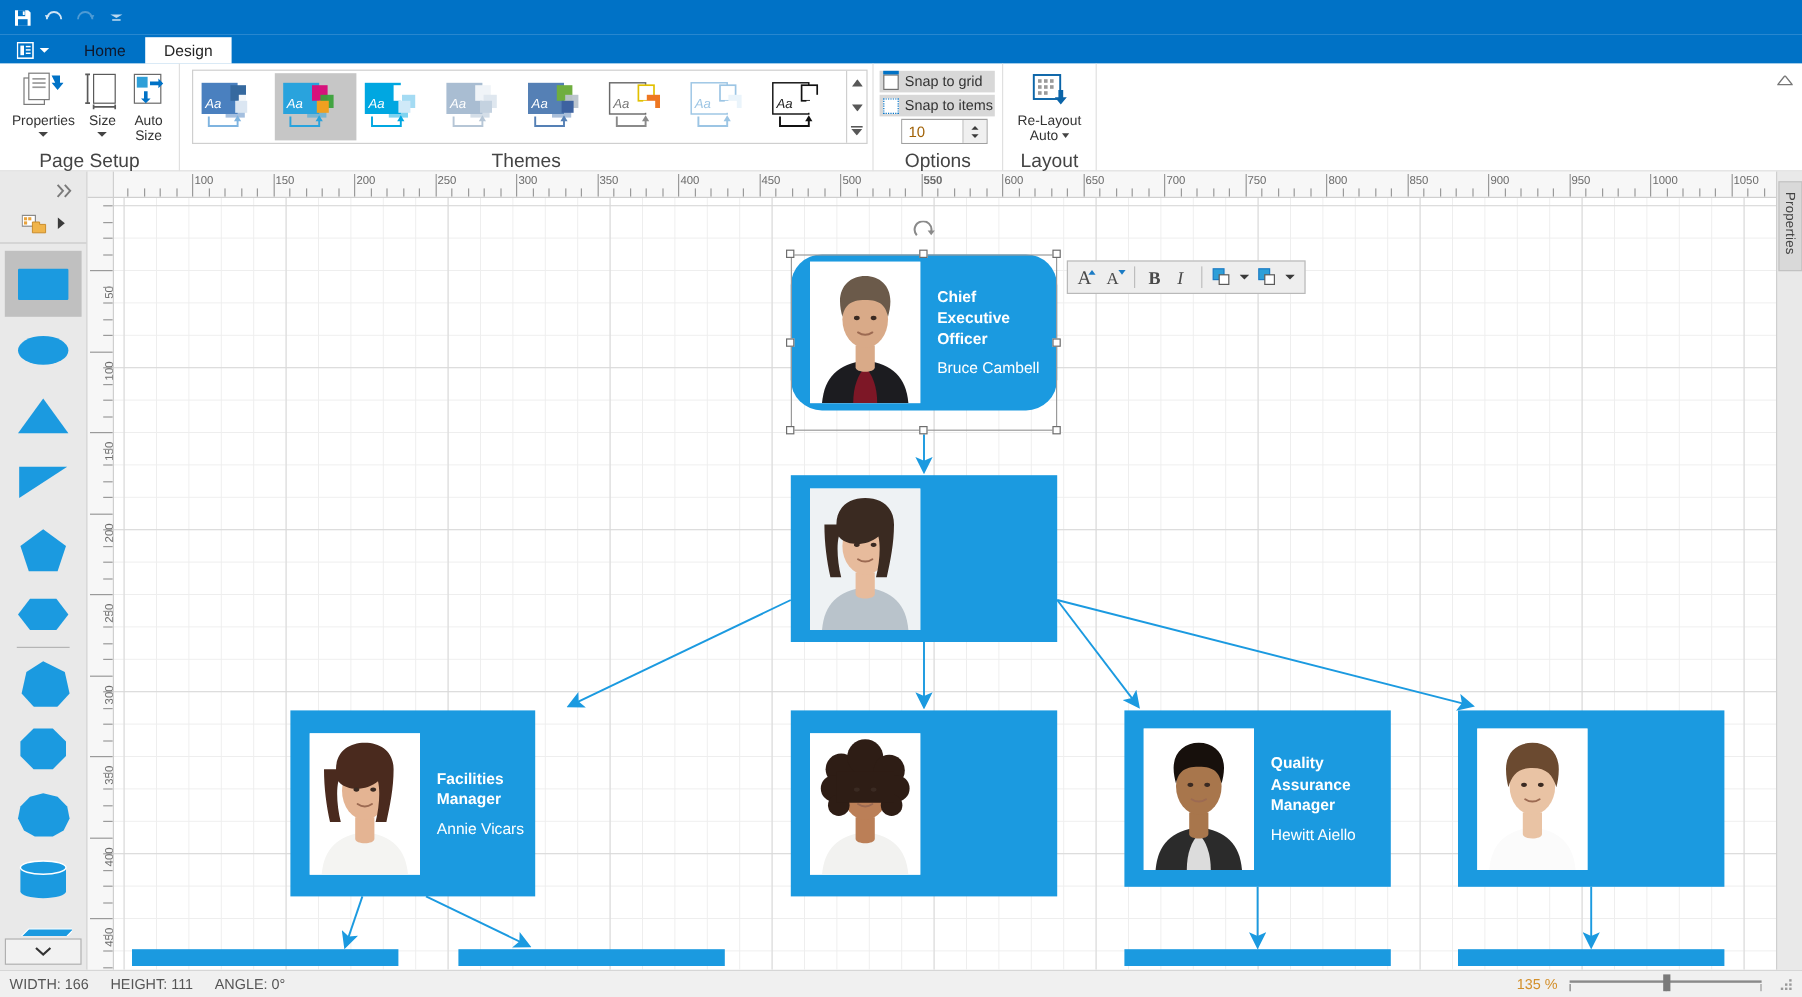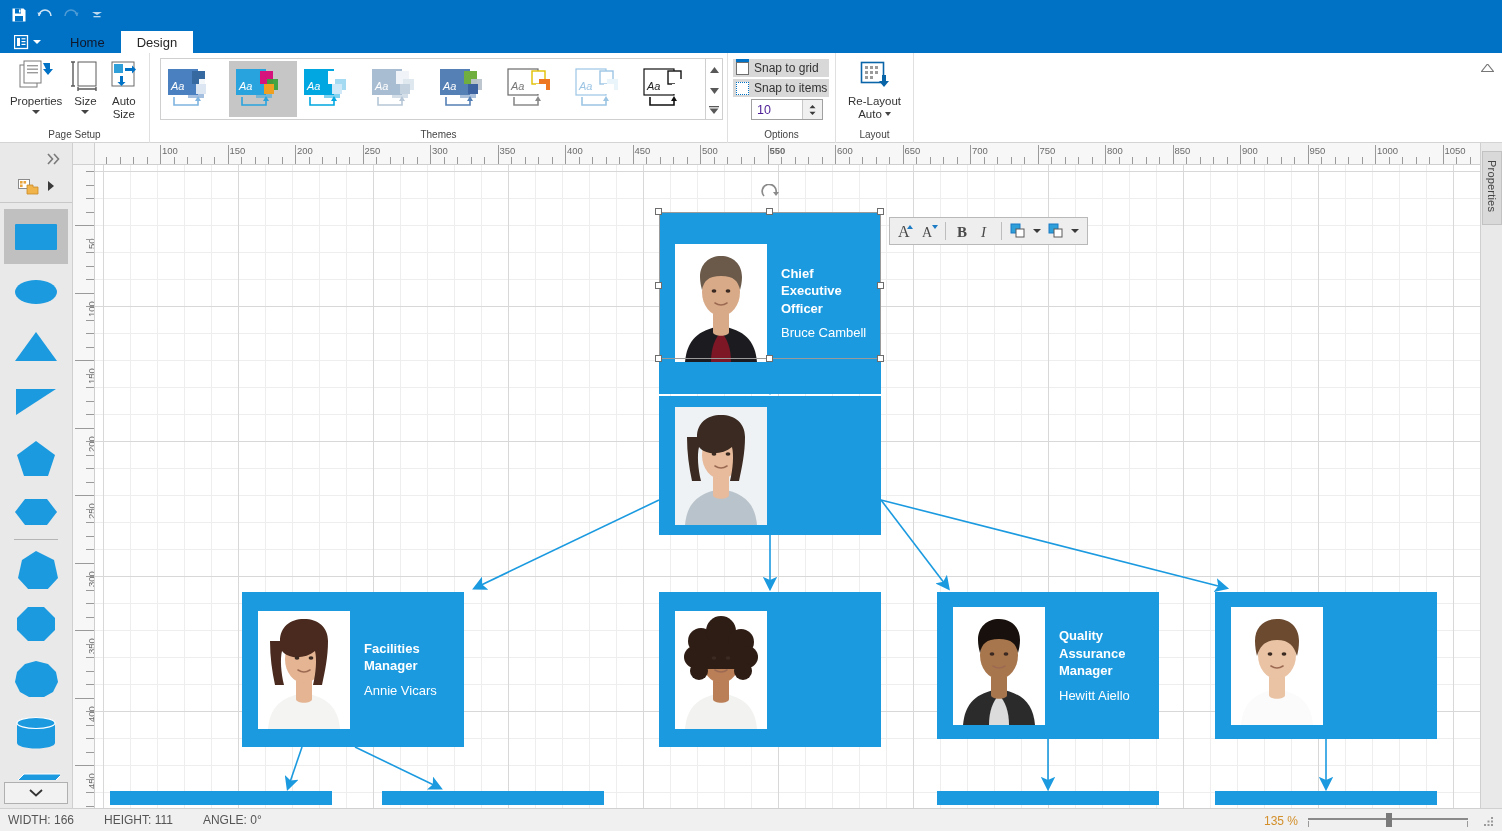--- a/index.html
+++ b/index.html
@@ -63,21 +63,21 @@
     display: flex; flex-direction: column;
     height: 90px; position: relative;
     border-right: 1px solid #e0e0e0;
   }
   .rib-group:last-child { border-right: none; }
   .rib-items {
     flex: 1; display: flex; align-items: flex-start;
     padding: 3px 6px 0 6px;
   }
   .rib-label {
-    height: 16px; font-size: 10px; color: #444;
+    height: 16px; font-size: 16px; color: #444;
     text-align: center; line-height: 16px;
   }
 
   .bigbtn {
     width: 66px; display: flex; flex-direction: column;
     align-items: center; cursor: pointer;
     padding-top: 3px;
   }
   .bigbtn .ic { height: 34px; display: flex; align-items: center; }
   .bigbtn .tx {
@@ -134,21 +134,21 @@
   .chkbox.capped::before {
     content: ""; position: absolute; left: -1px; top: -4px;
     width: 13px; height: 3px; background: #0072c6;
   }
   .spin {
     display: flex; border: 1px solid #a0a0a0; background: #fff;
     width: 72px; height: 21px; margin-left: 18px;
   }
   .spin input {
     border: none; outline: none; width: 50px;
-    font-size: 12.5px; padding-left: 5px; color: #4c1d95;
+    font-size: 12.5px; padding-left: 5px; color: #a16207;
     font-family: "Liberation Sans", sans-serif;
   }
   .spin .sp-btn {
     width: 20px; border-left: 1px solid #c8c8c8;
     display: flex; flex-direction: column; align-items: center;
     justify-content: center; background: #f0f0f0; cursor: pointer;
   }
 
   
   .rib-collapse {
@@ -303,22 +303,22 @@
   .fb-sep { width: 1px; height: 18px; background: #bdbdbd; margin: 0 4px; }
   .fb-caret {
     width: 14px; height: 24px; display: flex; align-items: center;
     justify-content: center; cursor: pointer;
   }
 
   
   .statusbar {
     height: 23px; flex: 0 0 23px; background: #f0f0f0;
     border-top: 1px solid #d0d0d0;
-    display: flex; align-items: flex-start;
-    padding: 4px 8px; gap: 30px;
+    display: flex; align-items: center;
+    padding: 4px 8px; gap: 18px;
   }
   .st-item { font-size: 12px; color: #555; }
   .st-right {
     margin-left: auto; display: flex; align-items: center; gap: 10px;
   }
   .zoom-pct { font-size: 12px; color: #d38f2a; }
   .zslider { position: relative; width: 160px; height: 16px; }
   .ztrack {
     position: absolute; top: 5px; left: 0; width: 160px;
     height: 2px; background: #8a8a8a;
@@ -897,21 +897,21 @@
               <line x1="786" y1="335" x2="853" y2="423" stroke="#1b9ae0" stroke-width="1.6" marker-end="url(#ah)"></line>
               <line x1="786" y1="335" x2="1131" y2="423" stroke="#1b9ae0" stroke-width="1.6" marker-end="url(#ah)"></line>
               <line x1="564" y1="335" x2="380" y2="423" stroke="#1b9ae0" stroke-width="1.6" marker-end="url(#ah)"></line>
               <line x1="675" y1="370" x2="675" y2="423" stroke="#1b9ae0" stroke-width="1.6" marker-end="url(#ah)"></line>
               <line x1="207" y1="582" x2="193" y2="623" stroke="#1b9ae0" stroke-width="1.6" marker-end="url(#ah)"></line>
               <line x1="260" y1="582" x2="345" y2="623" stroke="#1b9ae0" stroke-width="1.6" marker-end="url(#ah)"></line>
               <line x1="953" y1="574" x2="953" y2="623" stroke="#1b9ae0" stroke-width="1.6" marker-end="url(#ah)"></line>
               <line x1="1231" y1="574" x2="1231" y2="623" stroke="#1b9ae0" stroke-width="1.6" marker-end="url(#ah)"></line>
             </svg>
           <div id="nodes-layer">
-              <div class="node" style="left: 564px; top: 47px; width: 222px; height: 182px;">
+              <div class="node" style="left: 564px; top: 47px; width: 222px; height: 130px; border-radius: 26px;">
                 <div class="photo"><svg width="92" height="118" viewBox="0 0 92 118" preserveAspectRatio="xMidYMid slice">
                     <rect width="92" height="118" fill="#ffffff"></rect>
                     <path d="M10 118c2-22 13-32 36-36h0c23 4 34 14 36 36z" fill="#1c1c20"></path>
                     <path d="M36 118c0-14 4-24 10-30 6 6 10 16 10 30z" fill="#7d1726"></path>
                     <path d="M38 70h16v18c0 5-16 5-16 0z" fill="#d9aa88"></path>
                     <ellipse cx="46" cy="48" rx="19" ry="24" fill="#d9aa88"></ellipse>
                     <path d="M25 33c0-13 9-21 21-21s21 8 21 21c0 5-1 9-2 13-2-9-6-14-19-14s-17 5-19 14c-1-4-2-8-2-13z" fill="#6b5a4a"></path>
                     <g fill="#3a2a22">
                       <ellipse cx="39" cy="47" rx="2.4" ry="1.8"></ellipse>
                       <ellipse cx="53" cy="47" rx="2.4" ry="1.8"></ellipse>
@@ -930,21 +930,21 @@
                     <path d="M38 70h16v18c0 5-16 5-16 0z" fill="#e7bb9c"></path>
                     <ellipse cx="46" cy="48" rx="19" ry="24" fill="#e7bb9c"></ellipse>
                     <path d="M22 30c0-14 10-22 24-22s24 8 24 22c0 16-3 30-6 44h-9c3-12 4-26 2-34-6 5-14 7-22 6-5-1-9-3-11-6-2 8-1 22 2 34h-9c-3-14-5-28-5-44z" fill="#3a2a21"></path>
                     <g fill="#3a2a22">
                       <ellipse cx="39" cy="47" rx="2.4" ry="1.8"></ellipse>
                       <ellipse cx="53" cy="47" rx="2.4" ry="1.8"></ellipse>
                     </g>
                     <path d="M40 59q6 4 12 0" stroke="#9c6a52" stroke-width="1.6" fill="none" stroke-linecap="round"></path>
                   </svg></div>
               </div>
-              <div class="node" style="left: 147px; top: 427px; width: 222px; height: 155px;">
+              <div class="node" style="left: 147px; top: 427px; width: 204px; height: 155px;">
                 <div class="photo"><svg width="92" height="118" viewBox="0 0 92 118" preserveAspectRatio="xMidYMid slice">
                     <rect width="92" height="118" fill="#ffffff"></rect>
                     <path d="M10 118c2-22 13-32 36-36h0c23 4 34 14 36 36z" fill="#f4f4f2"></path>
                     <path d="M38 70h16v18c0 5-16 5-16 0z" fill="#e4b493"></path>
                     <ellipse cx="46" cy="48" rx="19" ry="24" fill="#e4b493"></ellipse>
                     <path d="M22 30c0-14 10-22 24-22s24 8 24 22c0 16-3 30-6 44h-9c3-12 4-26 2-34-6 5-14 7-22 6-5-1-9-3-11-6-2 8-1 22 2 34h-9c-3-14-5-28-5-44z" fill="#4a2a1e"></path>
                     <g fill="#3a2a22">
                       <ellipse cx="39" cy="47" rx="2.4" ry="1.8"></ellipse>
                       <ellipse cx="53" cy="47" rx="2.4" ry="1.8"></ellipse>
                     </g>

